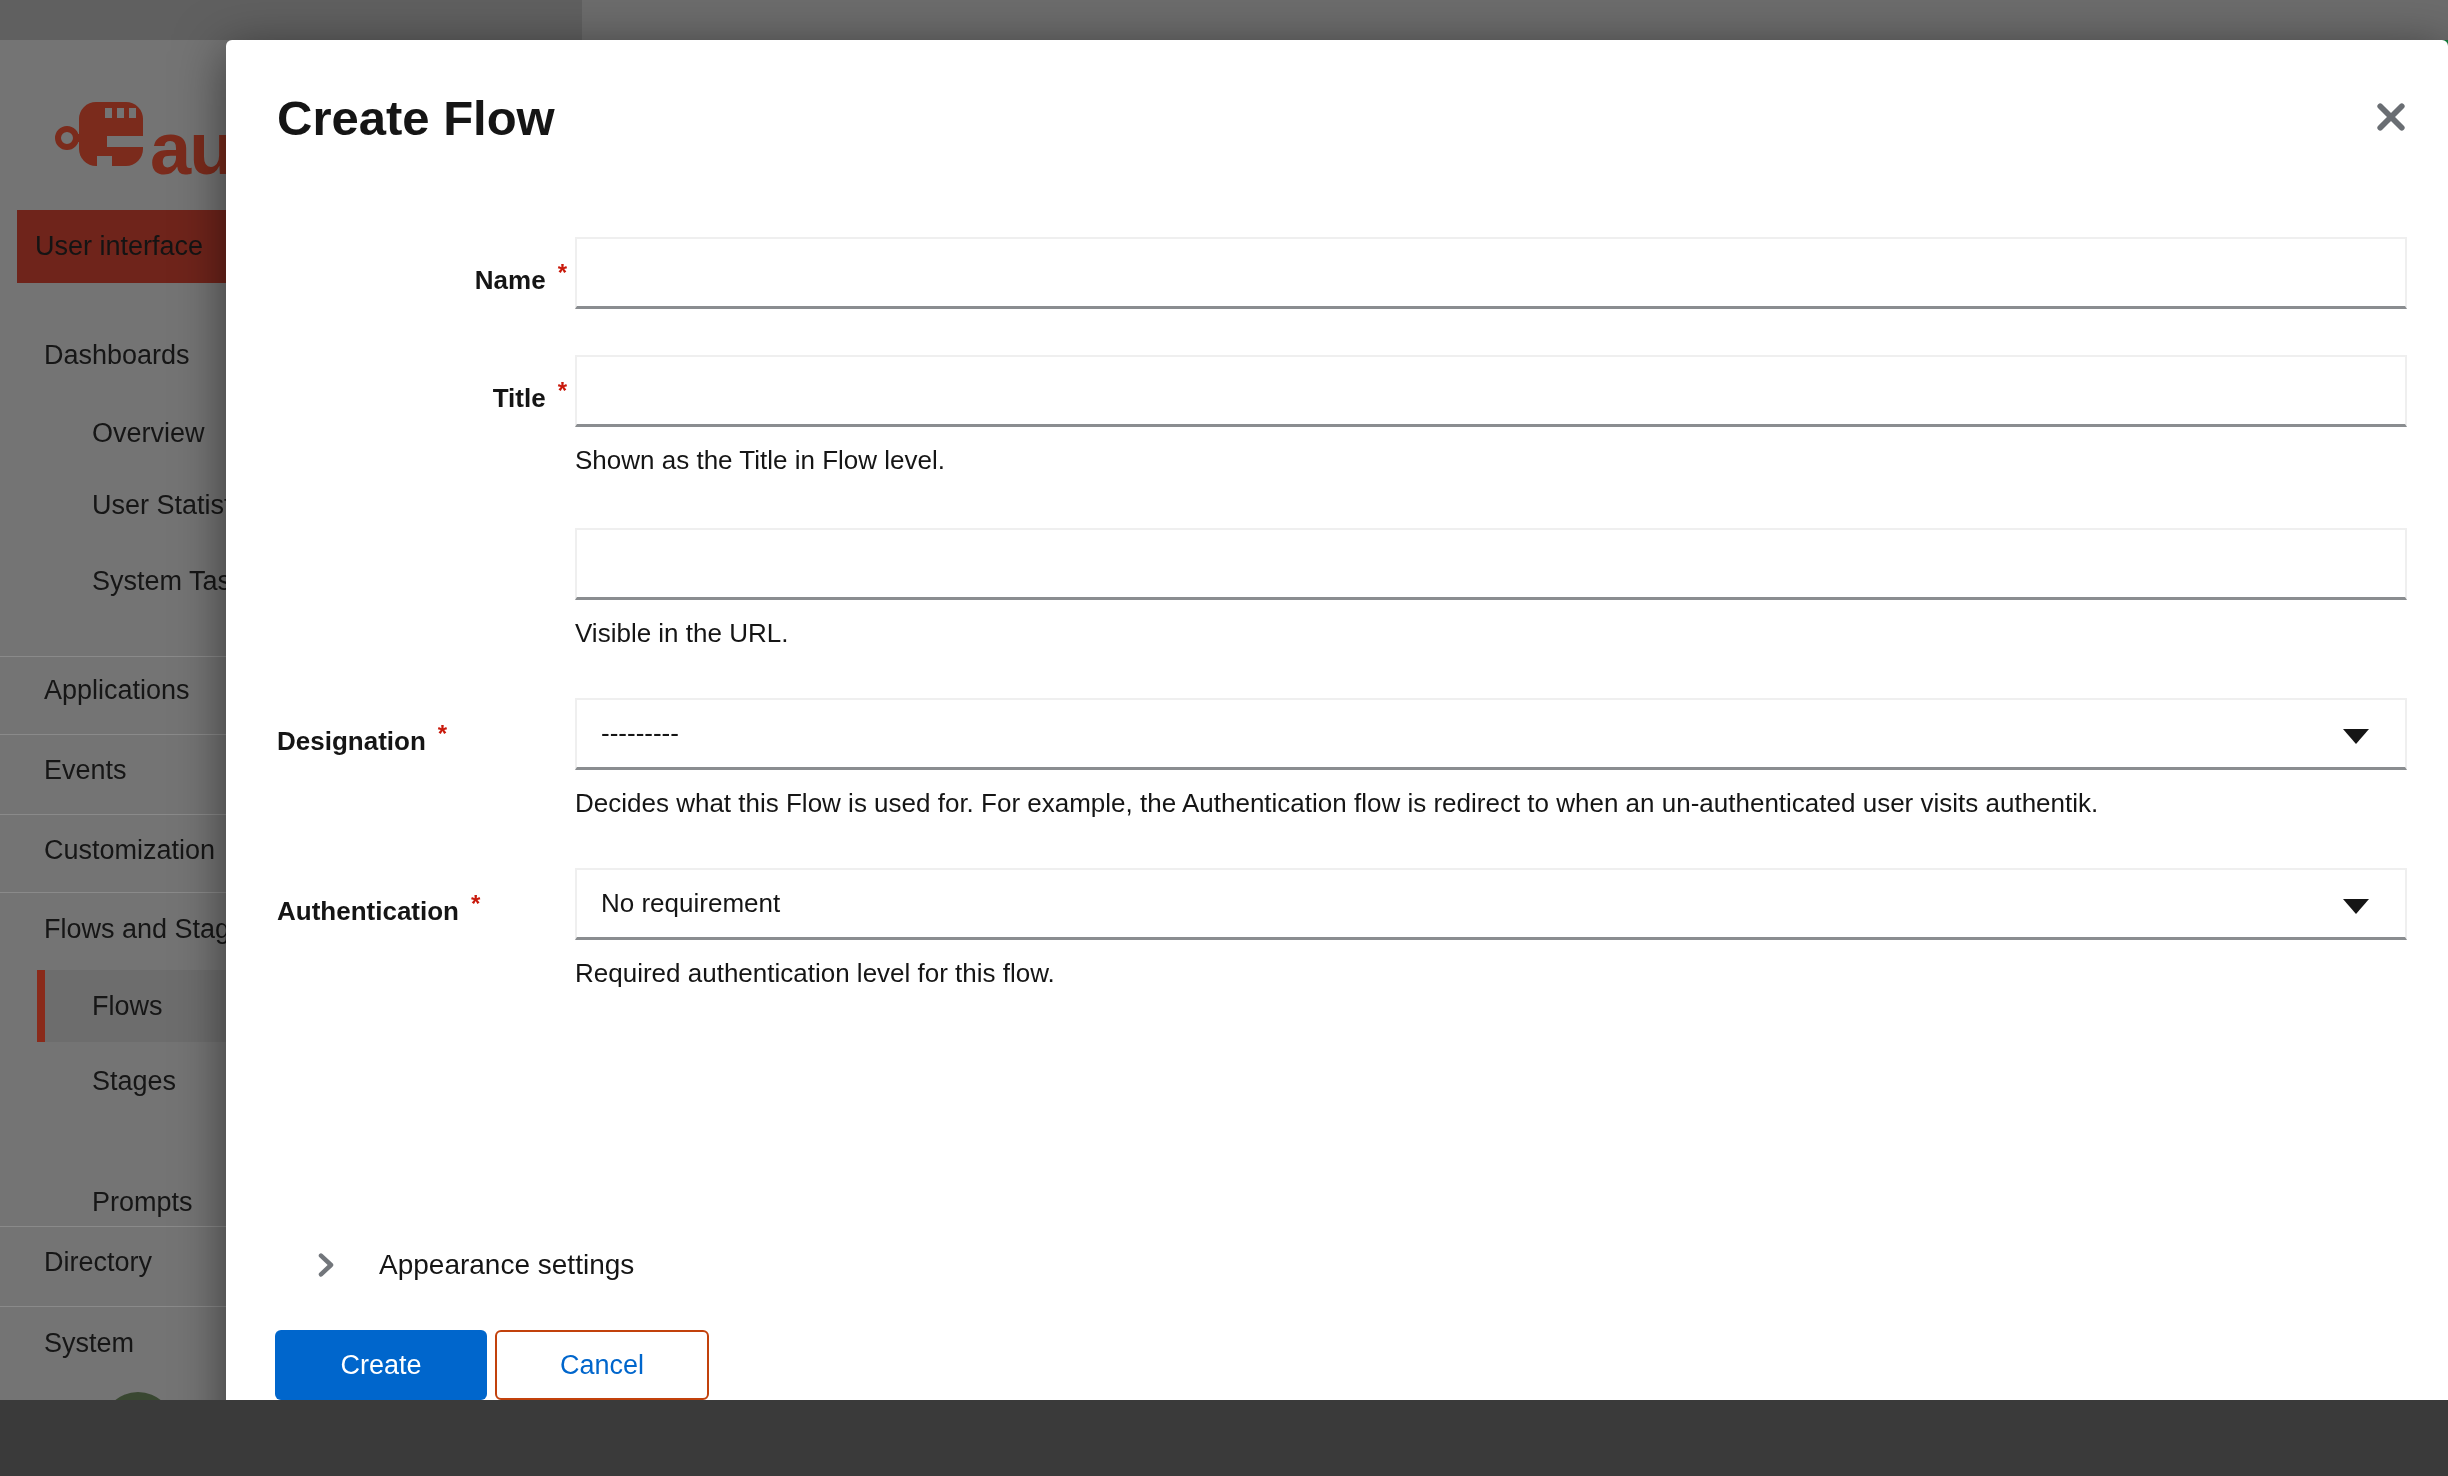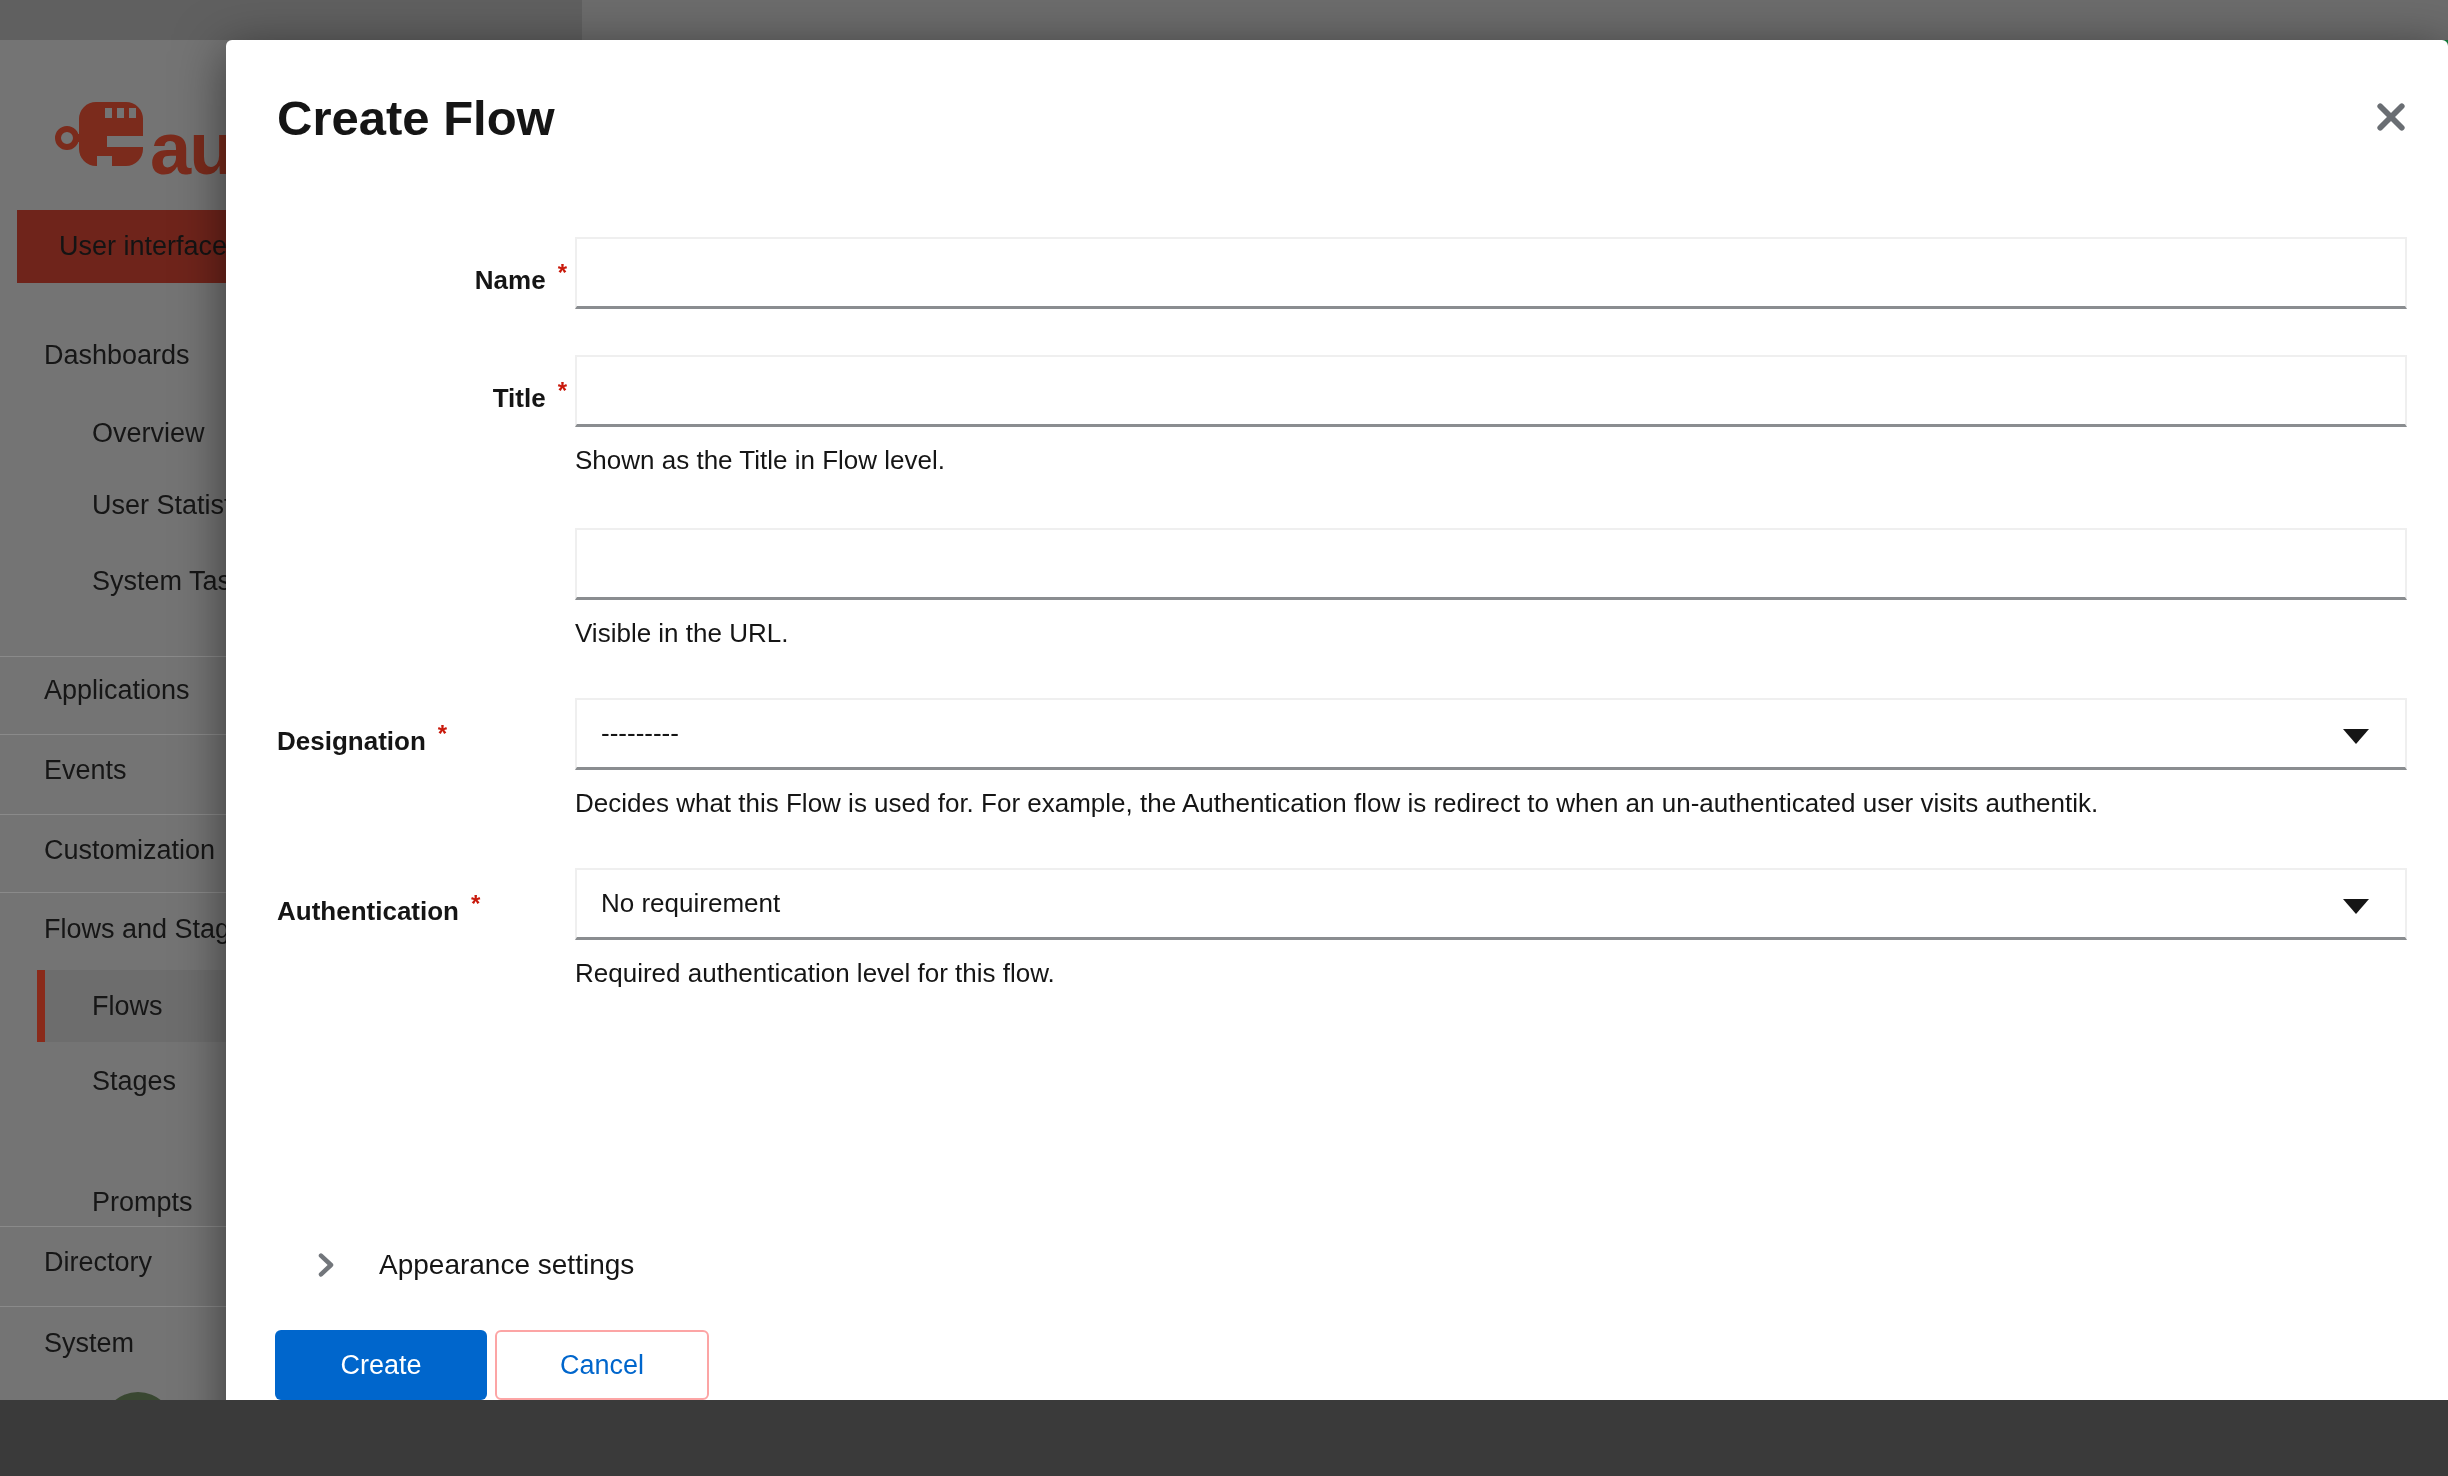--- a/index.html
+++ b/index.html
@@ -12,21 +12,21 @@
   .sidebar{position:absolute;left:0;top:40px;width:582px;bottom:0;background:#747474;overflow:hidden;}
   .bottom-strip{position:absolute;left:226px;right:0;top:1448px;height:28px;background:#4b4b4b;}
   .bg-thumb{position:absolute;left:568px;top:1451px;width:35px;height:25px;background:#c4c4c4;
             box-shadow:inset 0 0 0 2px #9d9d9d;}
   .bg-heading{position:absolute;left:640px;top:1450px;font-size:30px;font-weight:700;color:#0e0e0e;}
 
   
   .logo-mark{position:absolute;left:55px;top:60px;}
   .wordmark{position:absolute;left:150px;top:66px;font-size:74px;font-weight:700;
             letter-spacing:-2px;color:#7b2b1c;}
-  .ui-banner{position:absolute;left:17px;top:170px;width:320px;height:73px;background:#6f241b;padding-left:24px;}
+  .ui-banner{position:absolute;left:17px;top:170px;width:320px;height:73px;background:#6f241b;}
   .ui-banner span{display:block;margin-left:18px;line-height:73px;font-size:27px;color:#141414;white-space:nowrap;}
   .nav-item{position:absolute;font-size:27px;color:#161616;white-space:nowrap;line-height:34px;}
   .nav-l1{left:44px;}
   .nav-l2{left:92px;}
   .nav-divider{position:absolute;left:0;width:582px;height:1px;background:rgba(255,255,255,0.16);}
   .active-row{position:absolute;left:37px;width:545px;top:930px;height:72px;background:#6d6d6d;}
   .active-bar{position:absolute;left:0;top:0;width:8px;height:72px;background:#8a2a1a;}
   .avatar{position:absolute;left:102px;top:1352px;width:72px;height:72px;border-radius:50%;
           background:#394731;color:#99a18e;font-size:28px;display:flex;align-items:center;justify-content:center;}
 
@@ -48,21 +48,21 @@
       border-left:13px solid transparent;border-right:13px solid transparent;border-top:15px solid #151515;}
   .helper{position:absolute;left:349px;font-size:26px;color:#151515;line-height:34px;white-space:nowrap;}
 
   .expander{position:absolute;left:85px;height:70px;display:flex;align-items:center;cursor:pointer;background:none;border:none;padding:0;}
   .expander .chev{width:30px;height:30px;}
   .expander .exp-label{margin-left:38px;font-size:28px;color:#151515;font-family:"Liberation Sans",sans-serif;}
 
   .btn{position:absolute;top:1290px;height:70px;border-radius:6px;font-size:27px;
        font-family:"Liberation Sans",sans-serif;cursor:pointer;}
   .btn-primary{left:49px;width:212px;background:#0066cc;color:#ffffff;border:none;}
-  .btn-secondary{left:269px;width:214px;background:#ffffff;color:#0066cc;border:2px solid #fca5a5;}
+  .btn-secondary{left:269px;width:214px;background:#ffffff;color:#0066cc;border:2px solid #c2410c;}
 </style>
 </head>
 <body>
 
 <div class="screen">
 
   <div class="top-strip-left"></div>
   <div class="top-strip-right"></div>
 
   <div class="sidebar">

